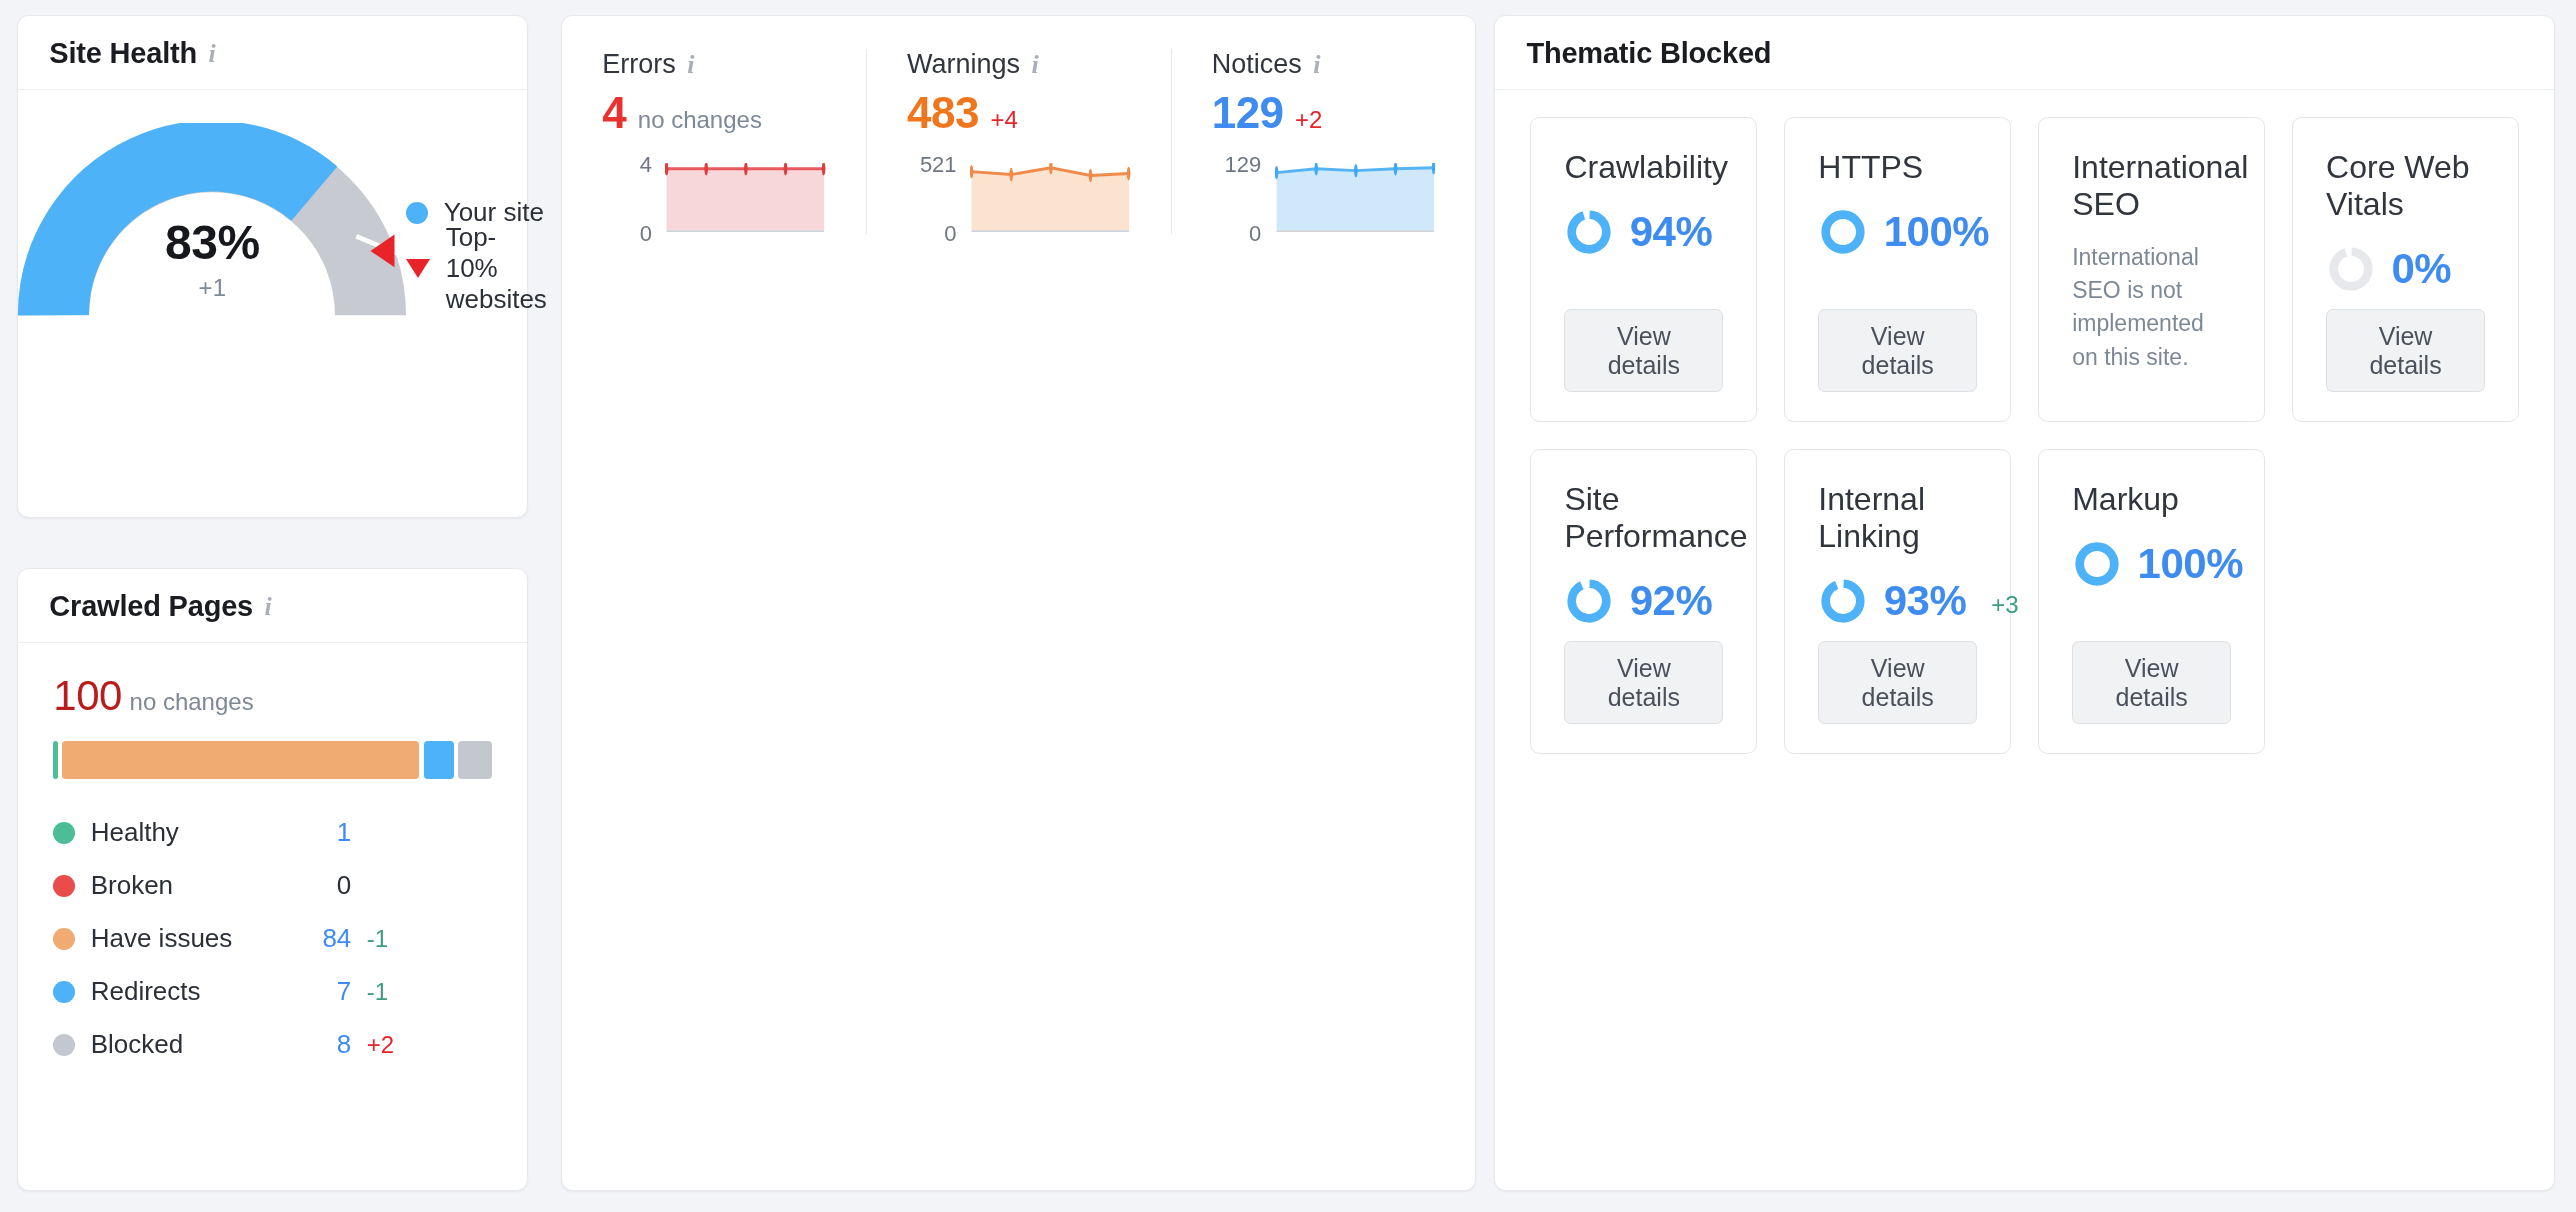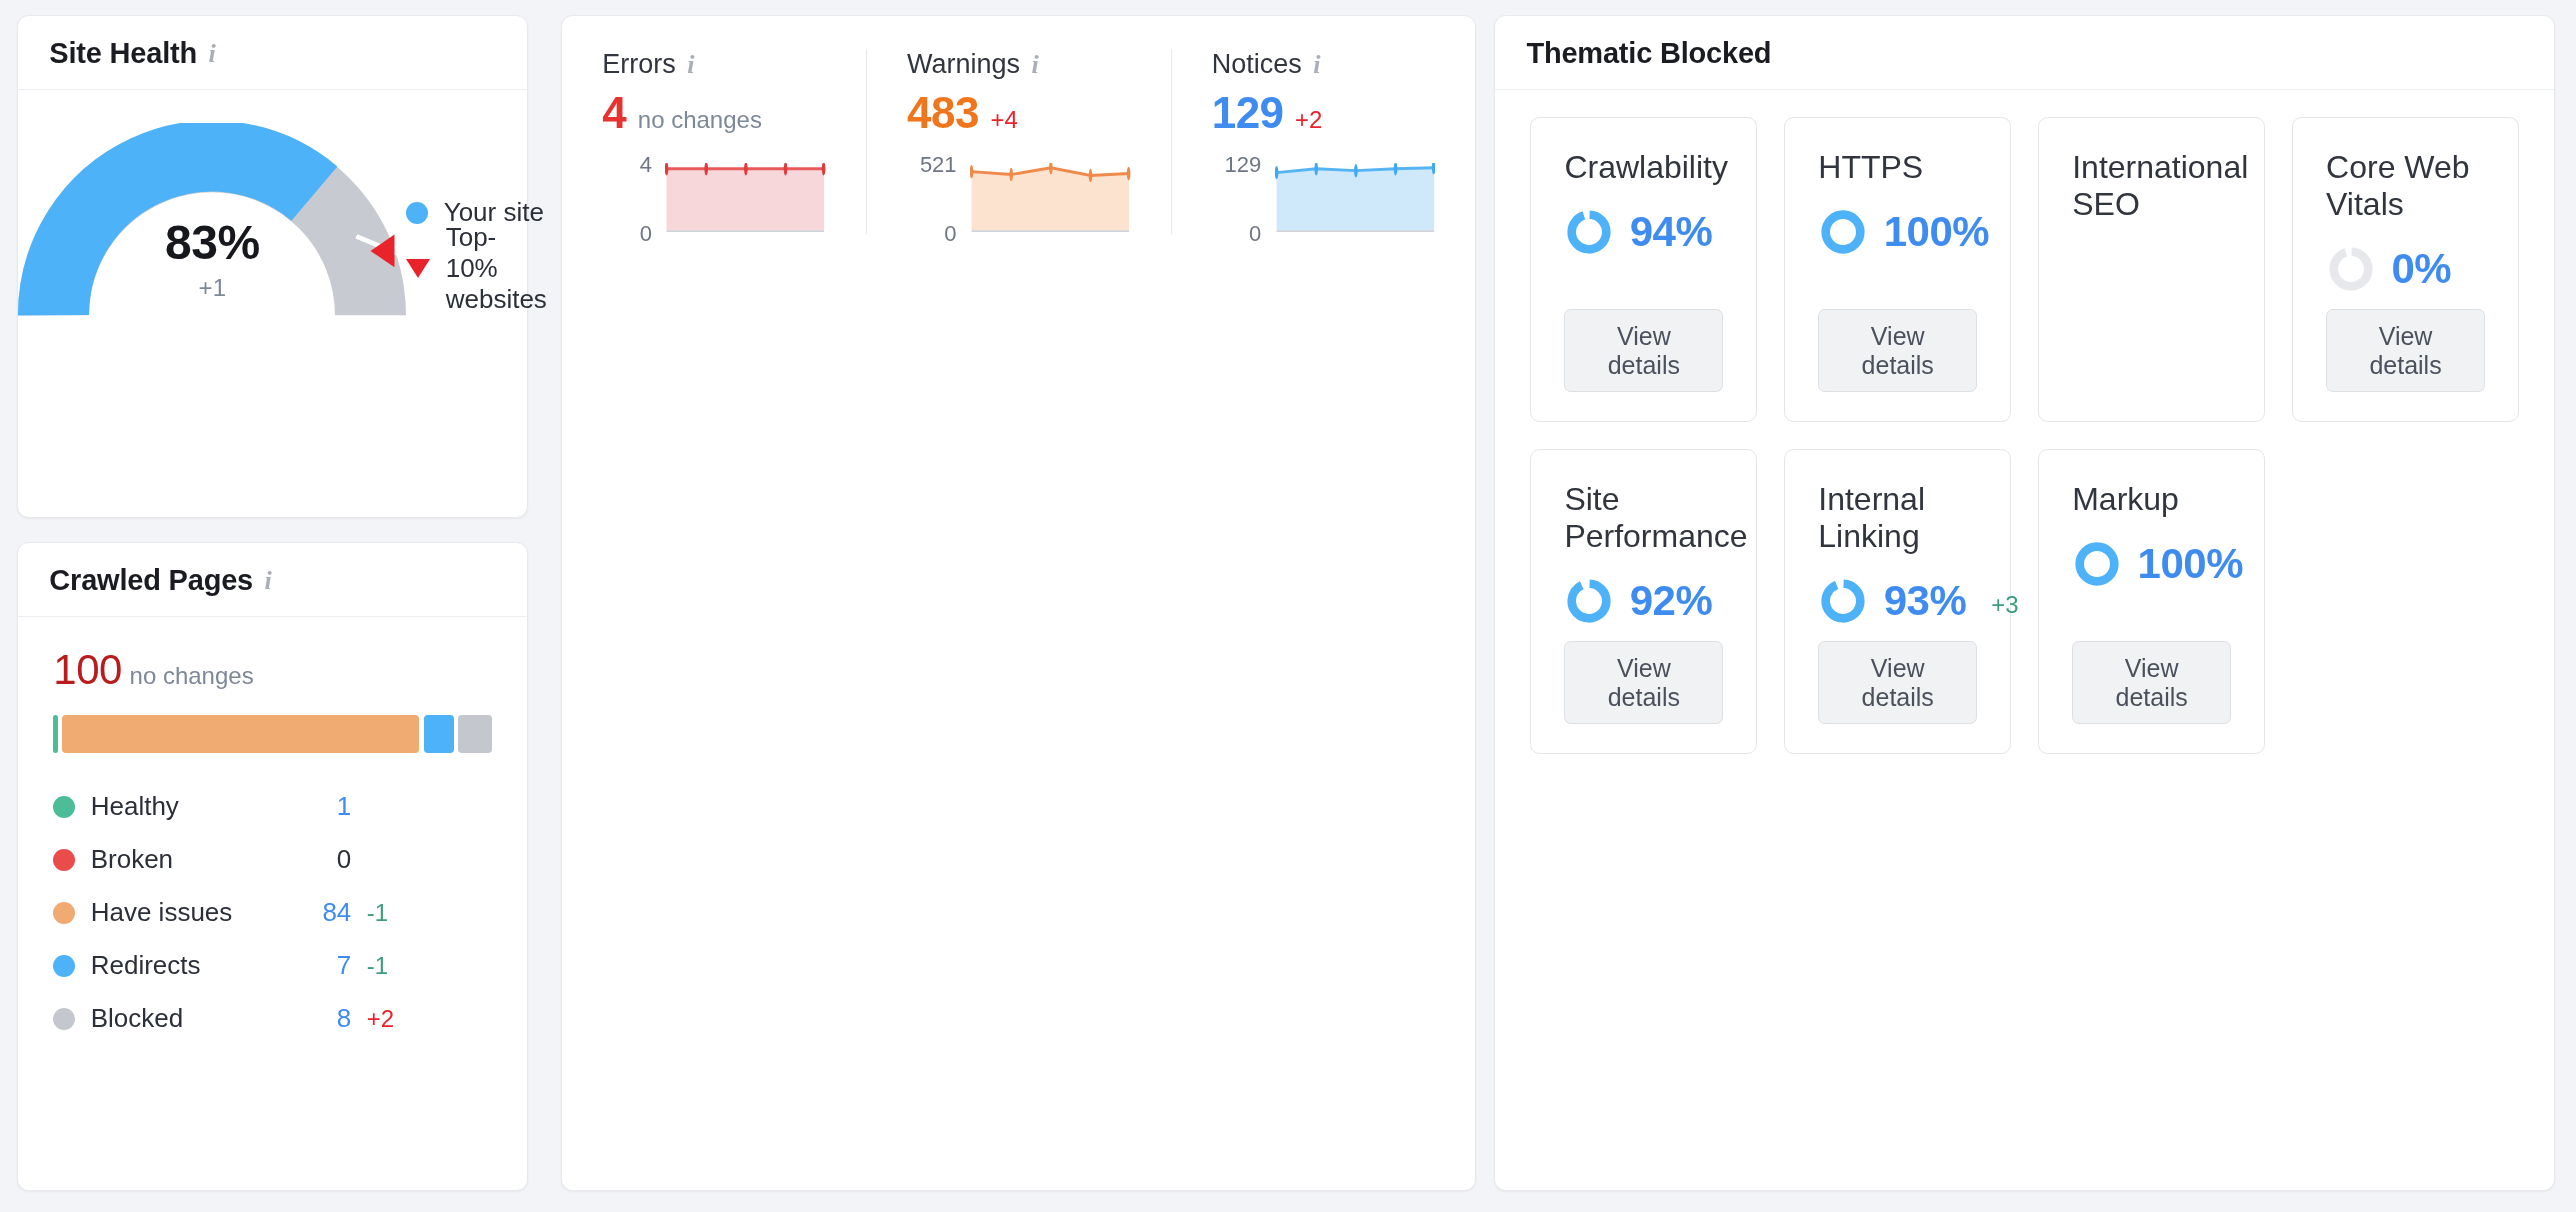--- a/index.html
+++ b/index.html
@@ -11,21 +11,21 @@
   }
   .page { width: 2576px; height: 1212px; display: flex; gap: 33px; padding: 15.4px 21px 21px 17.3px; }
 
   
   .card { background: #fff; border: 1px solid #e6e8ec; border-radius: 11.5px; box-shadow: 0 1px 1.9px rgba(16,24,40,.05); }
   .card-head { padding: 21px 31px 19px 31px; border-bottom: 1px solid #eceef1; display: flex; align-items: center; gap: 11.5px; }
   .card-title { font-size: 29px; font-weight: 700; color: #1a1c22; letter-spacing: -0.2px; }
   .i-icon { font-family: "Liberation Serif", serif; font-style: italic; font-weight: 700; font-size: 26px; color: #a9aeb8; line-height: 1; }
 
   
-  .left { width: 511px; display: flex; flex-direction: column; gap: 24px; flex: none; }
+  .left { width: 511px; display: flex; flex-direction: column; gap: 50px; flex: none; }
   .site-health { height: 503px; }
   .crawled { flex: 1; }
 
   
   .gauge-wrap { padding: 33px 0 0 0; display: flex; flex-direction: row; align-items: center; }
   .gauge { position: relative; width: 388px; height: 202px; }
   .gauge svg { display:block; }
   .gauge-center { position: absolute; left: 0; right: 0; top: 92px; text-align: center; }
   .gauge-value { font-size: 48px; font-weight: 700; color: #16181d; letter-spacing: -0.5px; }
   .gauge-delta { font-size: 24px; color: #7d8897; margin-top: 3.8px; }
@@ -326,20 +326,21 @@
               <svg class="ring" width="50" height="50" viewBox="0 0 52 52">
                 <circle cx="26" cy="26" r="18" fill="none" stroke="#4db2f7" stroke-width="9"></circle>
               </svg>
               <span class="tpct">100%</span>
             </div>
             <button class="tbtn">View details</button>
           </div>
 
           <div class="tcard">
             <div class="tname">International SEO</div>
+            <div class="tnote">International SEO is not implemented on this site.</div>
           </div>
 
           <div class="tcard">
             <div class="tname">Core Web Vitals</div>
             <div class="tscore">
               <svg class="ring" width="50" height="50" viewBox="0 0 52 52">
                 <circle cx="26" cy="26" r="18" fill="none" stroke="#e6e8ec" stroke-width="9" stroke-dasharray="106.3 6.8" transform="rotate(-88 26 26)" stroke-linecap="butt"></circle>
               </svg>
               <span class="tpct">0%</span>
             </div>

